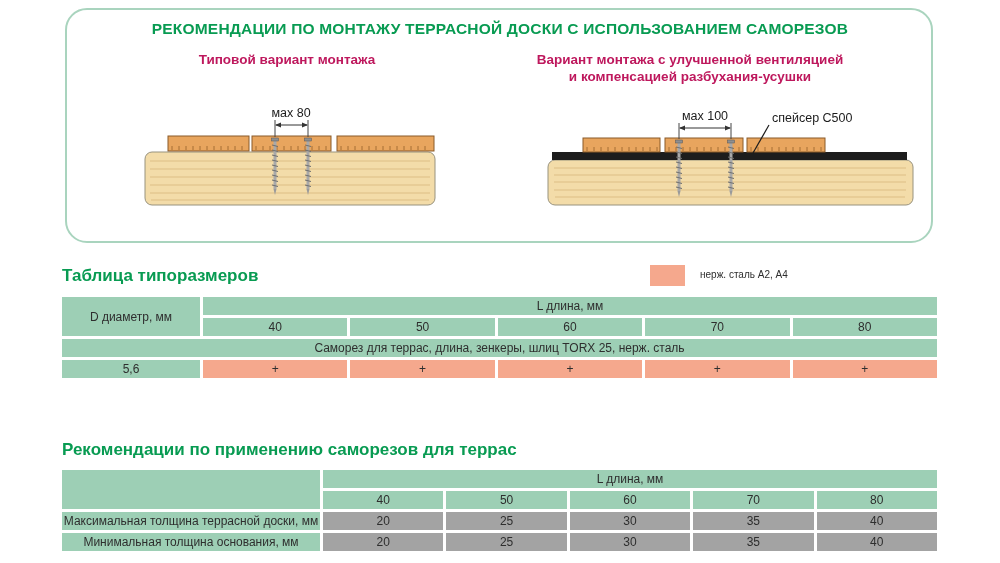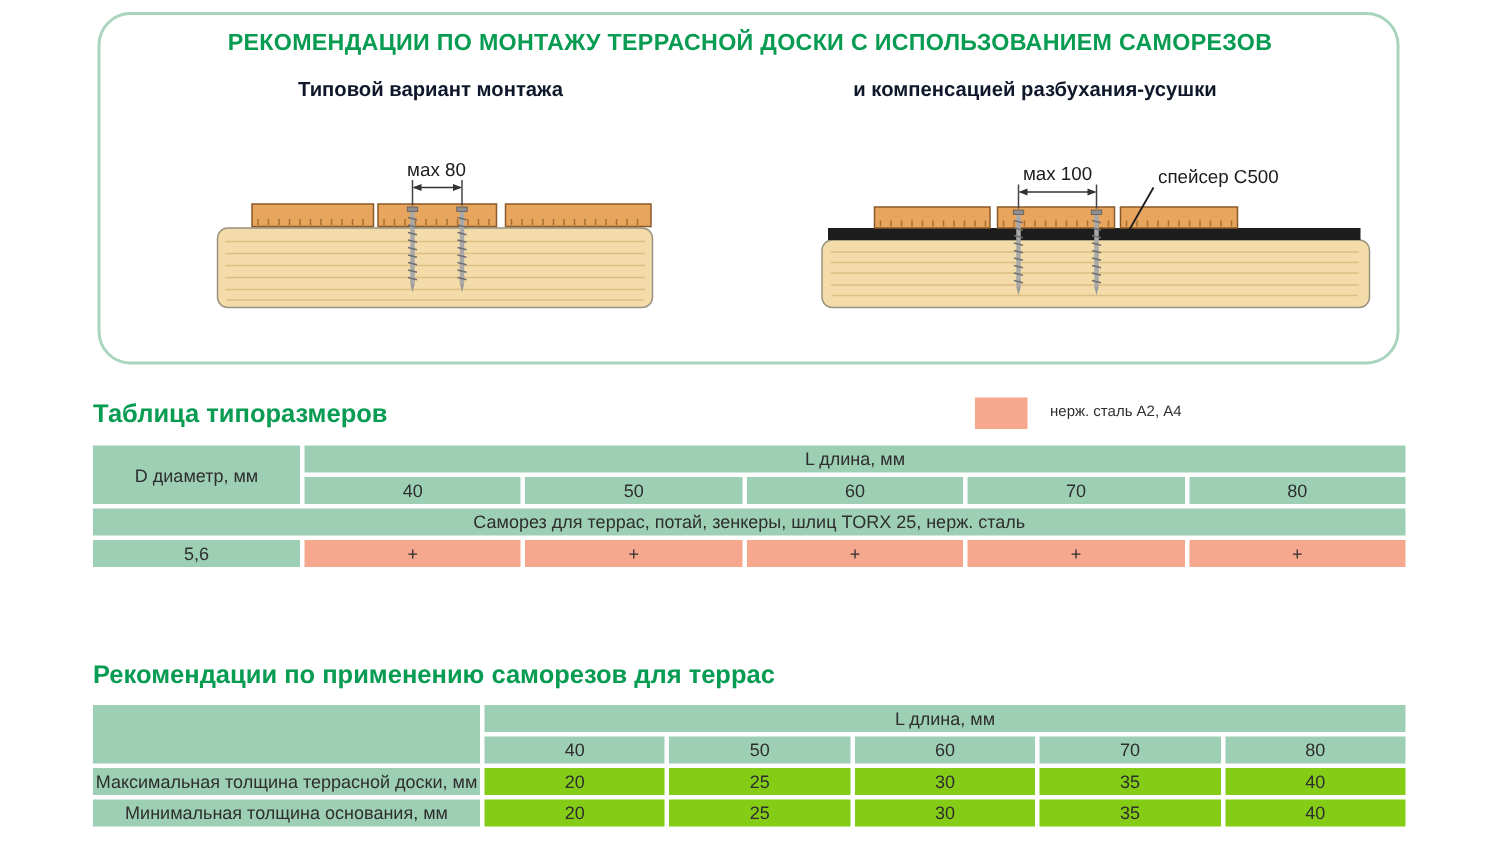--- a/index.html
+++ b/index.html
@@ -10,21 +10,21 @@
   .abs{position:absolute;}
   
   .frame{
     left:65px;top:8px;width:864px;height:231px;
     border:2px solid #a9d4be;border-radius:22px;background:#fff;
   }
   .main-title{
     left:66px;top:20px;width:868px;text-align:center;
     color:#089b52;font-weight:700;font-size:15.5px;letter-spacing:.2px;
   }
-  .sub{color:#0f172a;font-weight:700;font-size:13.5px;text-align:center;line-height:17px;}
+  .sub{color:#be185d;font-weight:700;font-size:13.5px;text-align:center;line-height:17px;}
   .sub-left{left:137px;top:51px;width:300px;}
   .sub-right{left:495px;top:51px;width:390px;}
   .diagram-left{left:130px;top:95px;}
   .diagram-right{left:540px;top:95px;}
   svg text{font-family:"Liberation Sans",sans-serif;font-size:12.5px;fill:#1c1c1c;}
   
   .section-heading{color:#089b52;font-weight:700;font-size:17px;}
   .h1{left:62px;top:266px;}
   .h2{left:62px;top:440px;}
   
@@ -34,33 +34,34 @@
   table{position:absolute;border-collapse:separate;border-spacing:3px;table-layout:fixed;}
   .t1{left:59px;top:294px;width:881px;}
   .t2{left:59px;top:467px;width:881px;}
   td{
     height:18px;text-align:center;vertical-align:middle;
     font-size:12px;color:#2e2e2e;padding:0;overflow:hidden;white-space:nowrap;
   }
   .c1a{width:138px;}
   .c2a{width:258px;}
   .g{background:#9dcfb5;}
-  .lg{background:#84cc16;}
+  .lg{background:#a3a3a3;}
   .sa{background:#f5a88d;}
 </style>
 </head>
 <body>
 
 <div class="abs frame"></div>
 
 <div class="abs main-title">РЕКОМЕНДАЦИИ ПО МОНТАЖУ ТЕРРАСНОЙ ДОСКИ С ИСПОЛЬЗОВАНИЕМ САМОРЕЗОВ</div>
 
 <div class="abs sub sub-left">Типовой вариант монтажа</div>
 
 <div class="abs sub sub-right">
+  <div>Вариант монтажа с улучшенной вентиляцией</div>
   <div>и компенсацией разбухания-усушки</div>
 </div>
 
 <svg class="abs diagram-left" width="320" height="118" viewBox="0 0 320 118">
 
   <rect x="15" y="57" width="290" height="53" rx="7" fill="#f3dca9" stroke="#98937f" stroke-width="1"></rect>
   <path d="M20 66h280M20 74h280M20 82h280M20 90h280M20 98h280M21 105h278" stroke="#ddbe85" stroke-width="1" fill="none"></path>
 
   <rect x="38" y="41" width="81" height="15" fill="#e8a55e" stroke="#8a5a28" stroke-width="1"></rect>
   <rect x="122" y="41" width="79" height="15" fill="#e8a55e" stroke="#8a5a28" stroke-width="1"></rect>
@@ -153,21 +154,21 @@
       <td class="g" colspan="5">L длина, мм</td>
     </tr>
     <tr>
       <td class="g">40</td>
       <td class="g">50</td>
       <td class="g">60</td>
       <td class="g">70</td>
       <td class="g">80</td>
     </tr>
     <tr>
-      <td class="g" colspan="6">Саморез для террас, потай, зенкеры, шлиц TORX 25, нерж. сталь</td>
+      <td class="g" colspan="6">Саморез для террас, длина, зенкеры, шлиц TORX 25, нерж. сталь</td>
     </tr>
     <tr>
       <td class="g">5,6</td>
       <td class="sa">+</td>
       <td class="sa">+</td>
       <td class="sa">+</td>
       <td class="sa">+</td>
       <td class="sa">+</td>
     </tr>
   </tbody>

